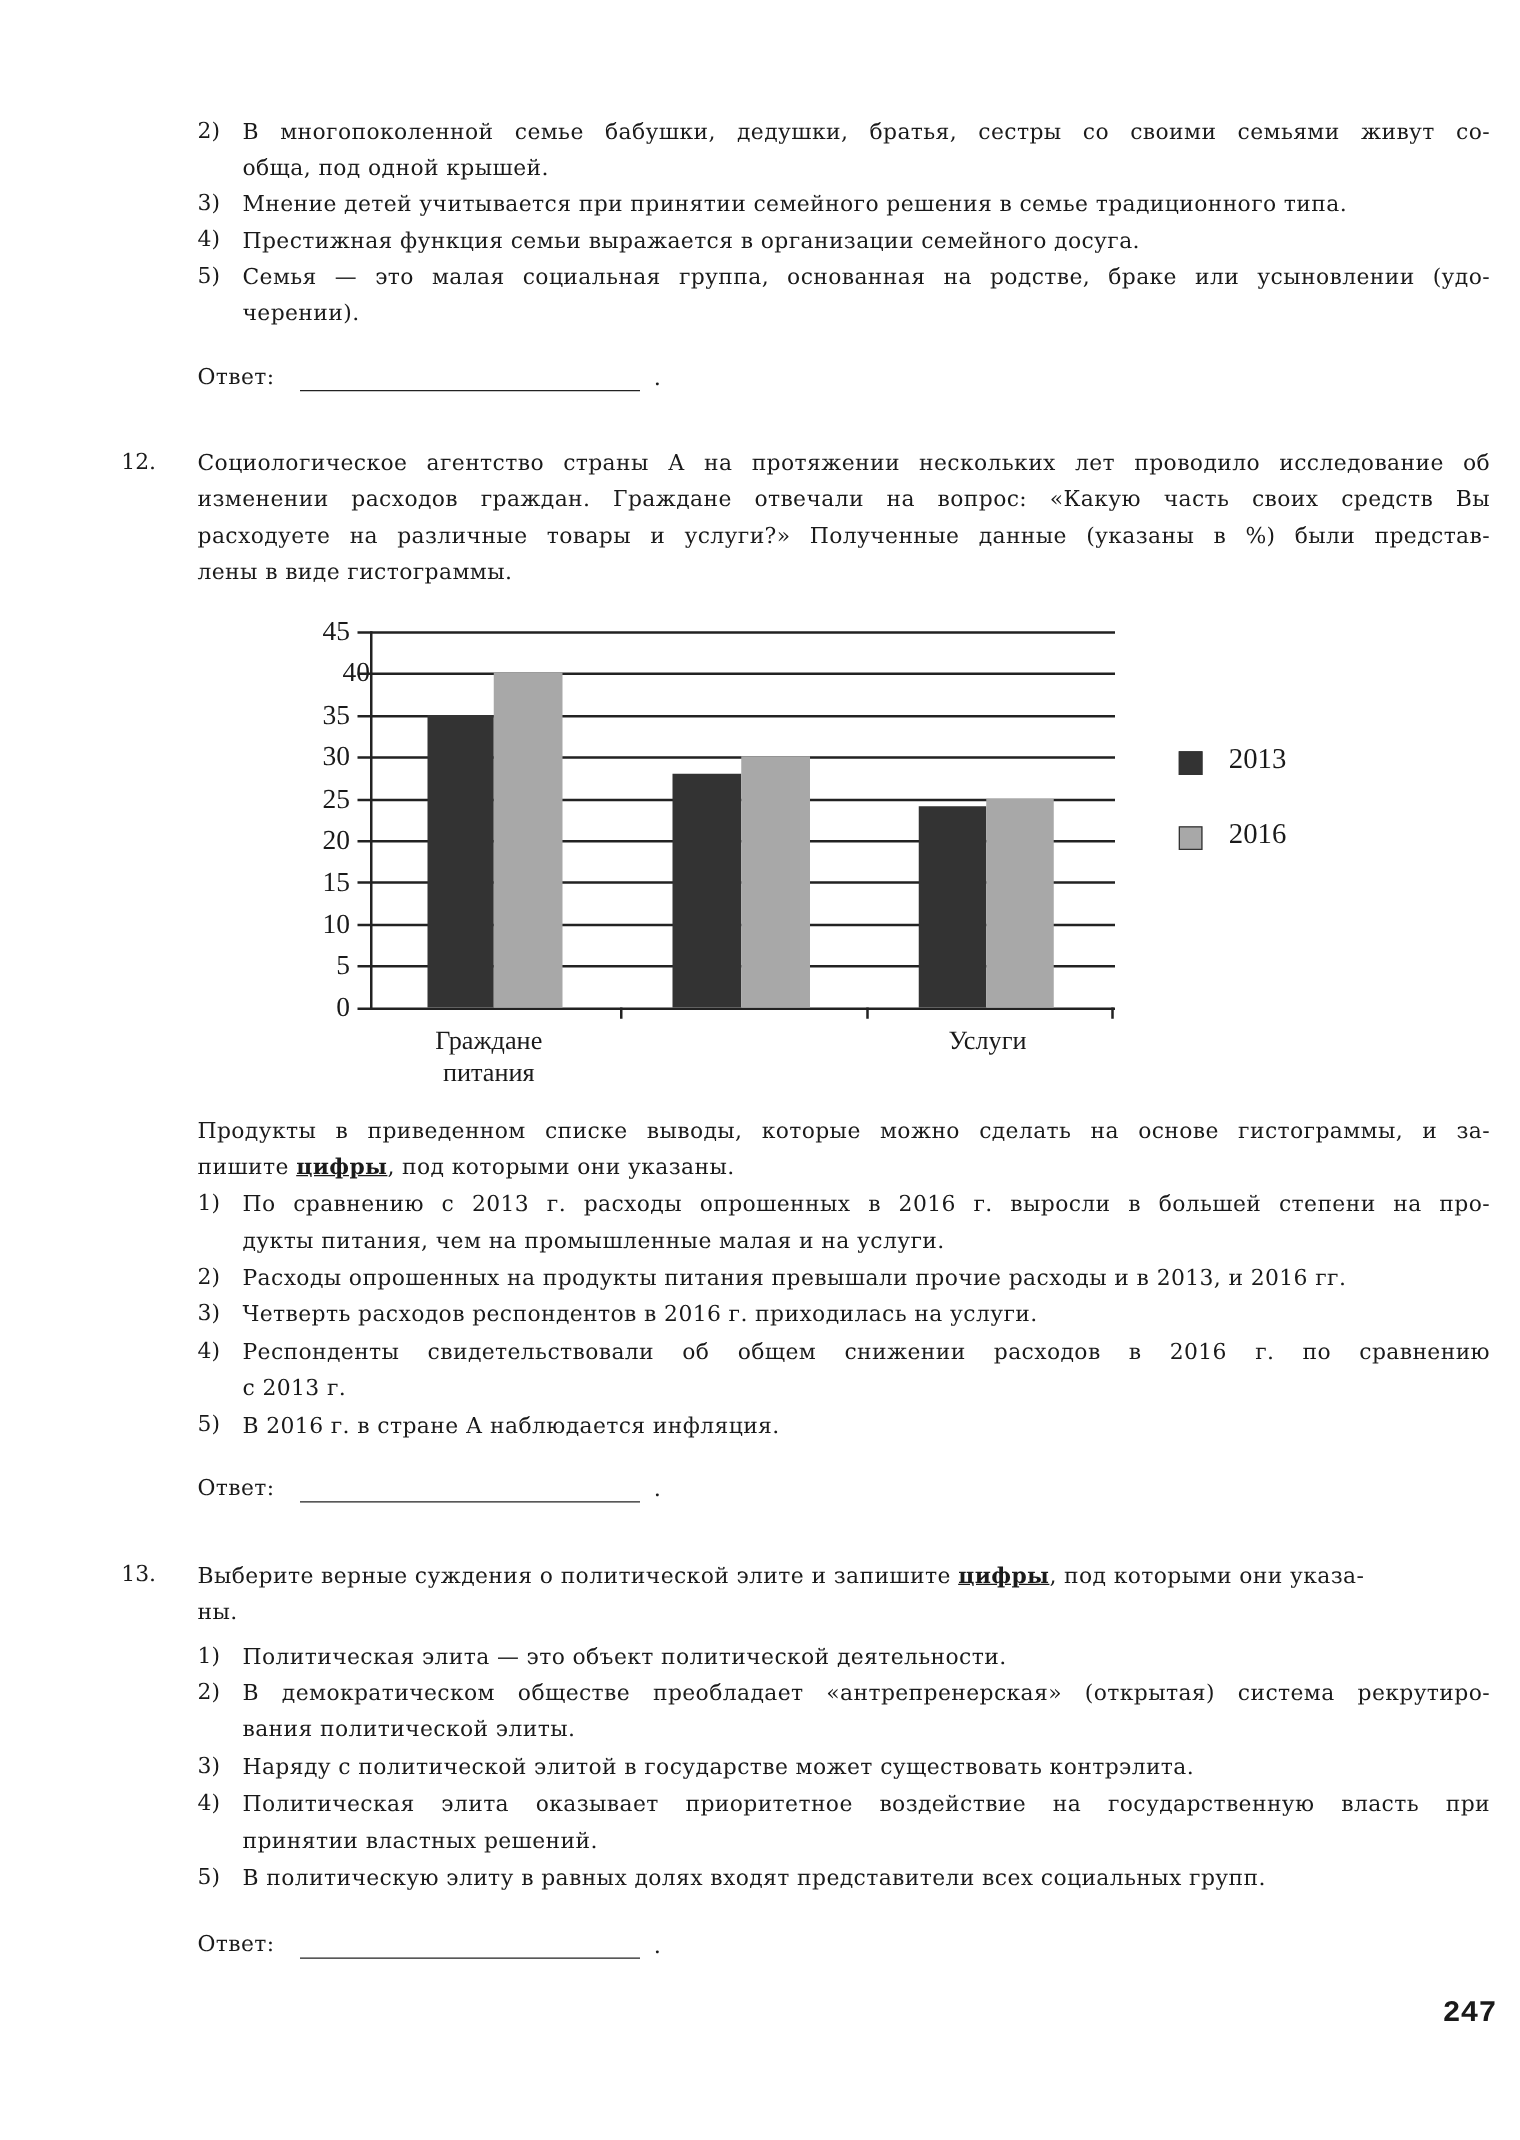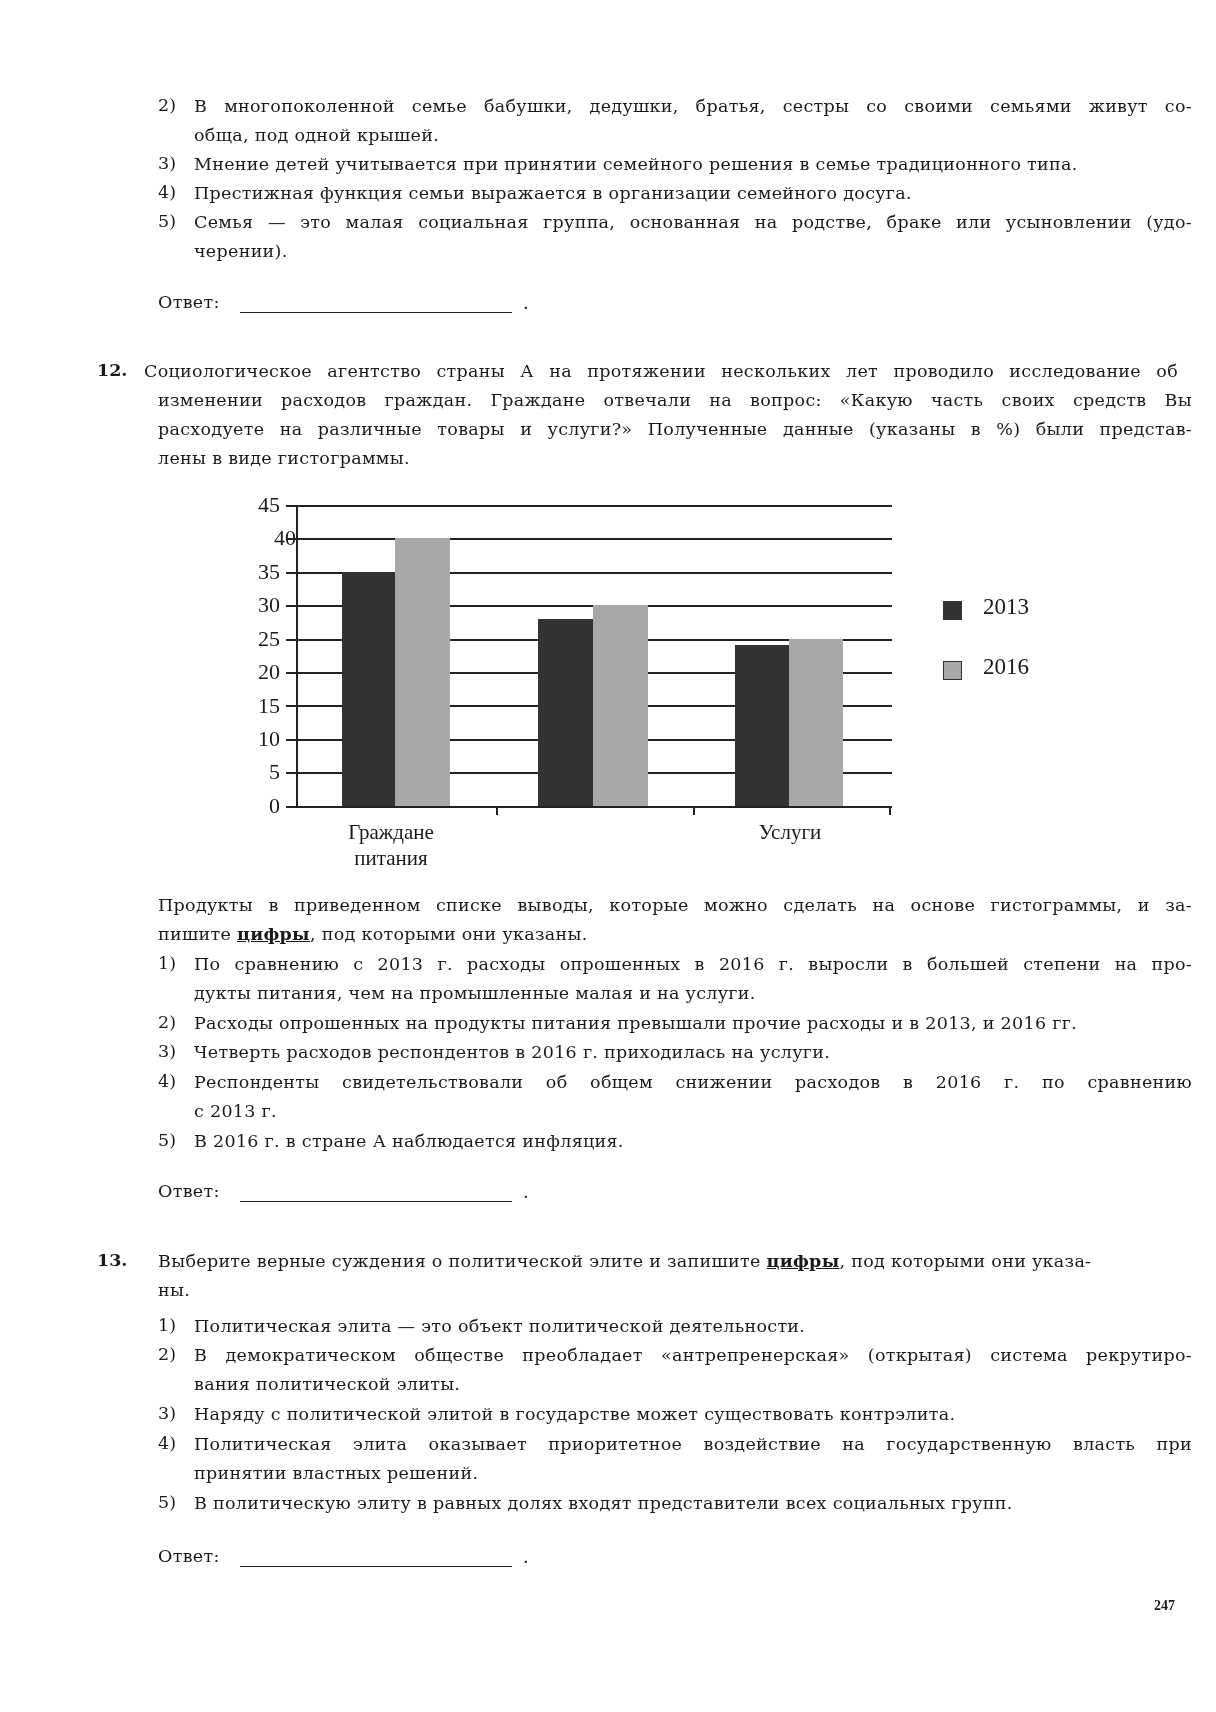--- a/index.html
+++ b/index.html
@@ -1,32 +1,32 @@
 <!DOCTYPE html>
 <html><head>
 <meta charset="utf-8">
 <style>
   html, body { margin:0; padding:0; }
   body { width:1216px; height:1712px; background:#fff; position:relative; overflow:hidden;
          font-family:"DejaVu Serif", serif; color:#1a1a1a; }
   .line { position:absolute; font-size:17.5px; letter-spacing:0.3px; white-space:nowrap; line-height:22px; }
-  .num { position:absolute; font-size:17.5px; font-weight:bold; }
+  .num { position:absolute; font-size:17.5px; font-weight:normal; }
   .justify { text-align:justify; text-align-last:justify; white-space:normal; }
   .u { font-weight:bold; text-decoration:underline; }
   .answer-line { position:absolute; height:1px; background:#222; width:272px; }
   .dot { position:absolute; font-size:18px; }
   .chart { position:absolute; left:0; top:0; width:1216px; height:900px; pointer-events:none; }
   .chart * { pointer-events:auto; }
   .ytick { position:absolute; font-family:"Liberation Serif", serif; font-size:22px; width:40px; text-align:right; }
   .grid { position:absolute; height:2px; background:#222; }
   .bar { position:absolute; }
   .cat { position:absolute; font-family:"Liberation Serif", serif; font-size:21px; text-align:center; line-height:26px; }
   .leg-swatch { position:absolute; width:17px; height:17px; border:1px solid #333; }
   .leg-label { position:absolute; font-family:"Liberation Serif", serif; font-size:23px; }
-  .pagenum { position:absolute; font-weight:bold; font-size:14px; font-family:Liberation Serif, serif;text-align:center; }
+  .pagenum { position:absolute; font-weight:bold; font-size:24px; font-family:Liberation Mono, monospace;text-align:center; }
 </style>
 </head>
 <body>
 
 <div>
   <span class="num" style="left:158px;top:95px;font-weight:normal">2)</span>
   <span class="line justify" style="left:194px;top:95px;width:998px">В многопоколенной семье бабушки, дедушки, братья, сестры со своими семьями живут со-</span>
   <span class="line" style="left:194px;top:124px">обща, под одной крышей.</span>
 
   <span class="num" style="left:158px;top:153px;font-weight:normal">3)</span>
@@ -39,21 +39,21 @@
   <span class="line justify" style="left:194px;top:211px;width:998px">Семья — это малая социальная группа, основанная на родстве, браке или усыновлении (удо-</span>
   <span class="line" style="left:194px;top:240px">черении).</span>
 
   <span class="line" style="left:158px;top:291px">Ответ:</span>
   <div class="answer-line" style="left:240px;top:312px"></div>
   <span class="dot" style="left:523px;top:292px">.</span>
 </div>
 
 <div>
   <span class="num" style="left:97px;top:360px">12.</span>
-  <span class="line justify" style="left:144px;top:360px;width:1034px">Социологическое агентство страны А на протяжении нескольких лет проводило исследование об</span>
+  <span class="line justify" style="left:158px;top:360px;width:1034px">Социологическое агентство страны А на протяжении нескольких лет проводило исследование об</span>
   <span class="line justify" style="left:158px;top:389px;width:1034px">изменении расходов граждан. Граждане отвечали на вопрос: «Какую часть своих средств Вы</span>
   <span class="line justify" style="left:158px;top:418px;width:1034px">расходуете на различные товары и услуги?» Полученные данные (указаны в %) были представ-</span>
   <span class="line" style="left:158px;top:447px">лены в виде гистограммы.</span>
 </div>
 
 <div class="chart">
 
   <span class="ytick" style="left:240px;top:492px">45</span>
   <span class="ytick" style="left:256px;top:525px">40</span>
   <span class="ytick" style="left:240px;top:559px">35</span>

